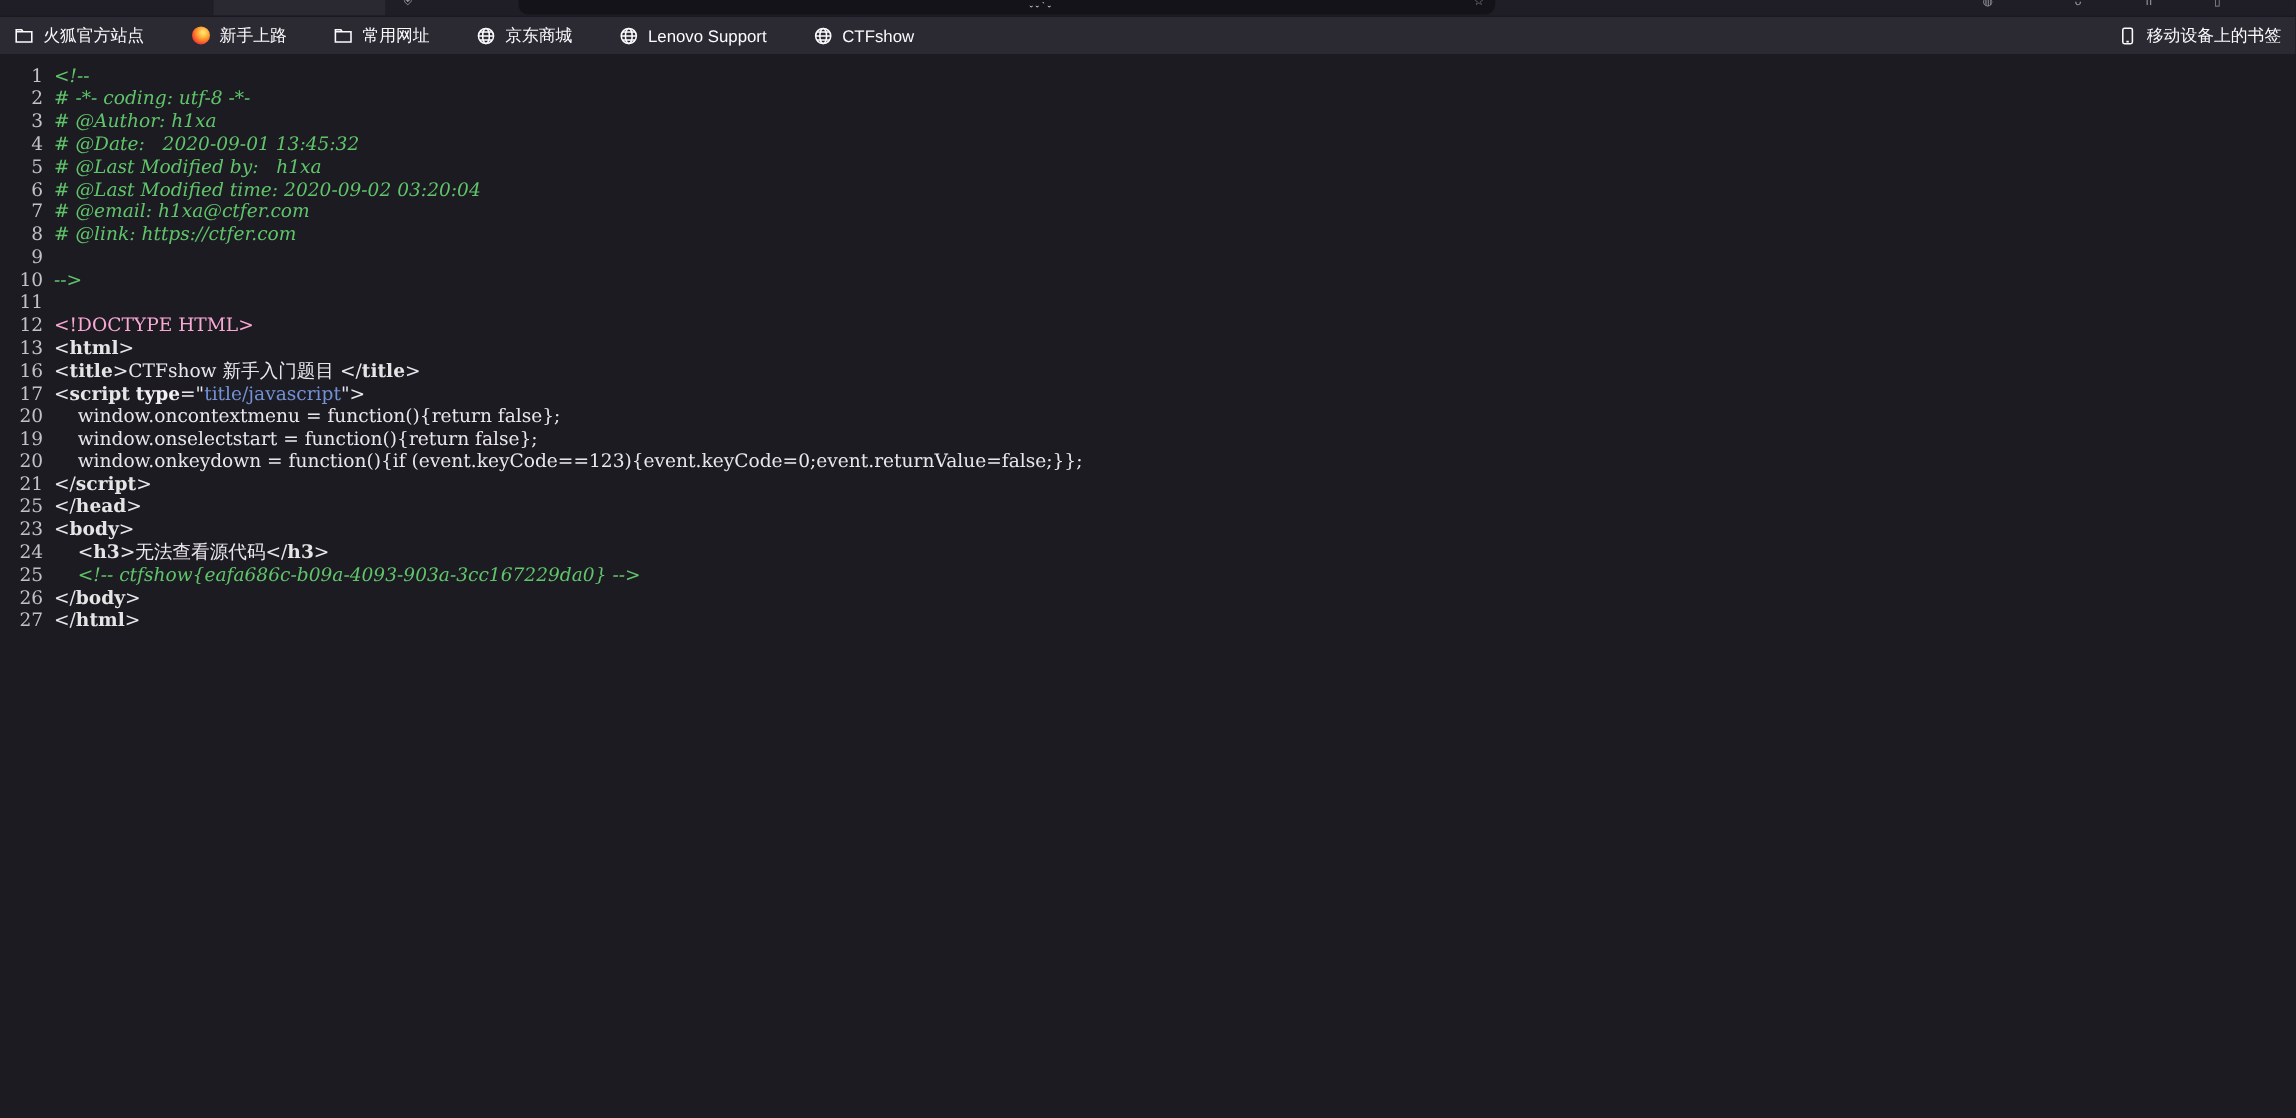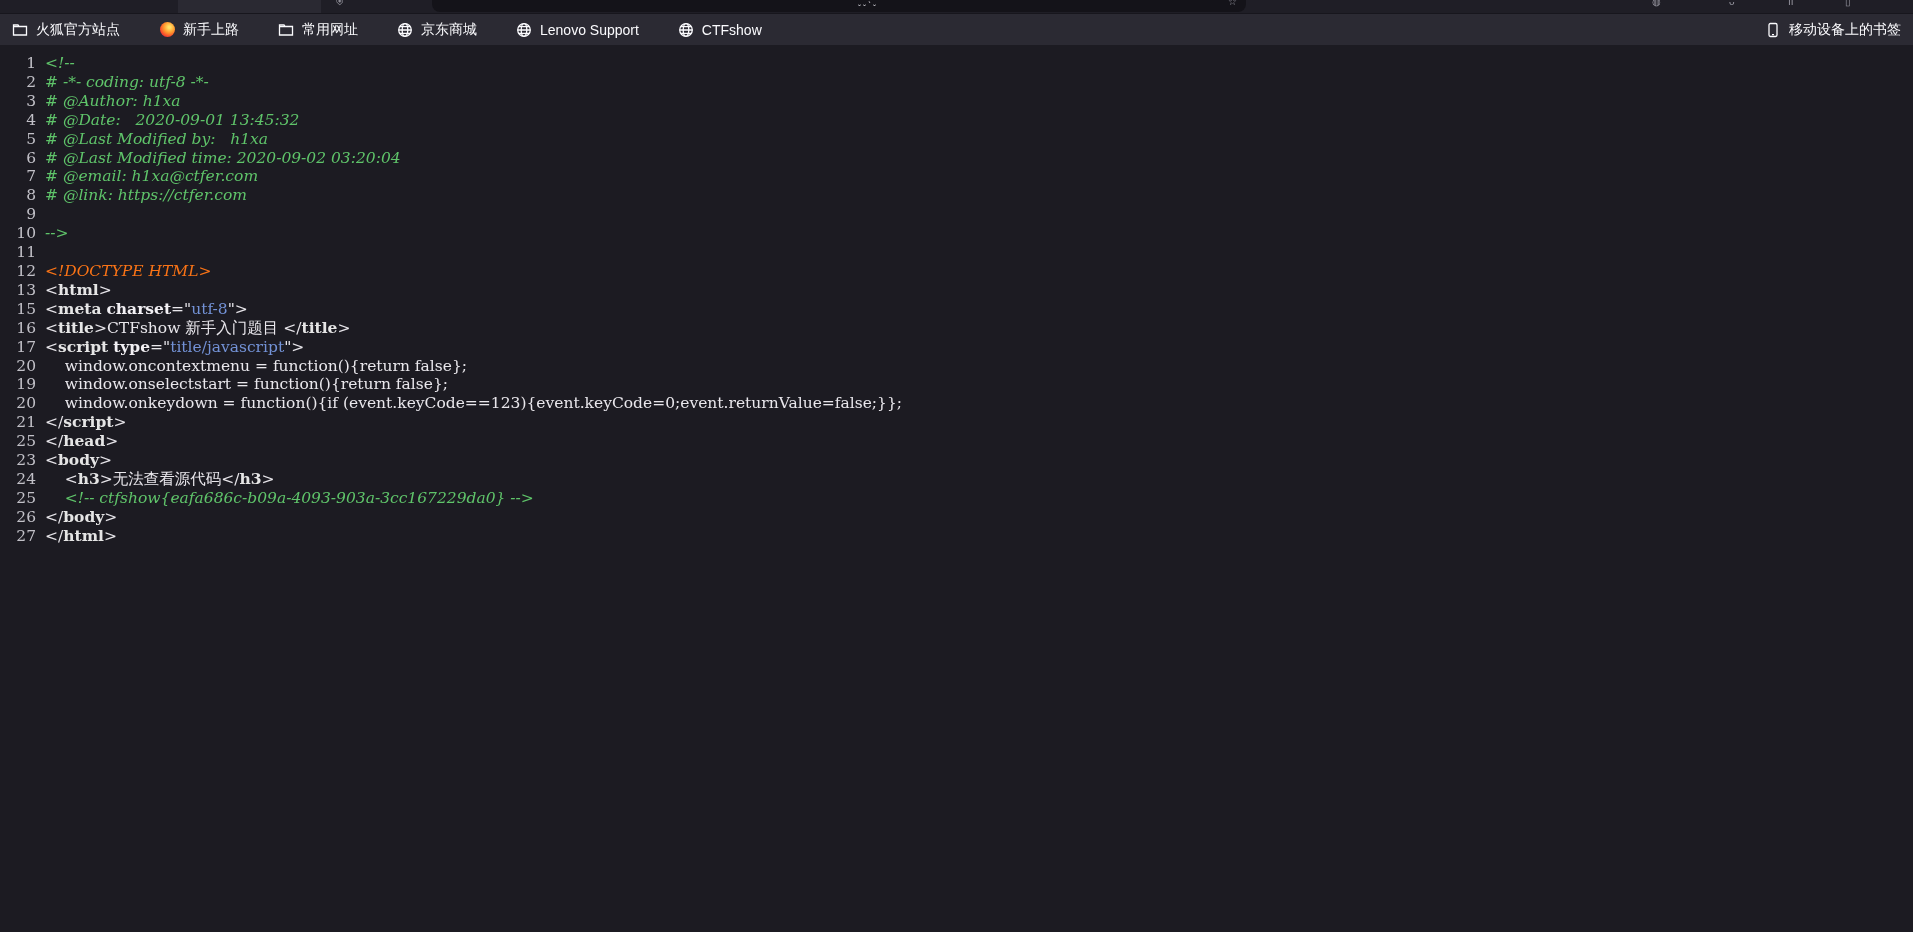--- a/index.html
+++ b/index.html
@@ -47,21 +47,21 @@
     font-size:15.5px; color:#e9e7ec;
   }
   .srcline { display:flex; line-height:18.9px; }
   .ln {
     flex:none; width:36px; text-align:right; padding-right:9px;
     color:#c2c1c8; font-style:normal; user-select:none;
   }
   .lc { white-space:pre; }
   .tok-cm  { color:#5fc46a; font-style:italic; }
   .tok-pl  { color:#e9e7ec; }
-  .tok-pli { color:#f97316; font-style:italic; }
+  .tok-pli { color:#f9a8d4; }
   .tok-tag { color:#e5e5e5; font-weight:bold; }
   .tok-attr{ color:#f2f0f4; font-weight:bold; }
   .tok-val { color:#7392d6; }
 
   svg.outline { stroke:#fbfbfe; fill:none; stroke-width:1.3; }
 </style>
 </head>
 <body>
 
 <div class="topbar">
@@ -190,24 +190,20 @@
     </div>
     <div class="srcline">
       <span class="ln">12</span>
       <span class="lc"><span class="tok-pli">&lt;!DOCTYPE HTML&gt;</span></span>
     </div>
     <div class="srcline">
       <span class="ln">13</span>
       <span class="lc"><span class="tok-pl">&lt;</span><span class="tok-tag">html</span><span class="tok-pl">&gt;</span></span>
     </div>
     <div class="srcline">
-      <span class="ln">15</span>
-      <span class="lc"><span class="tok-pl">&lt;</span><span class="tok-tag">meta</span><span class="tok-pl"> </span><span class="tok-attr">charset</span><span class="tok-pl">="</span><span class="tok-val">utf-8</span><span class="tok-pl">"&gt;</span></span>
-    </div>
-    <div class="srcline">
       <span class="ln">16</span>
       <span class="lc"><span class="tok-pl">&lt;</span><span class="tok-tag">title</span><span class="tok-pl">&gt;CTFshow 新手入门题目 &lt;/</span><span class="tok-tag">title</span><span class="tok-pl">&gt;</span></span>
     </div>
     <div class="srcline">
       <span class="ln">17</span>
       <span class="lc"><span class="tok-pl">&lt;</span><span class="tok-tag">script</span><span class="tok-pl"> </span><span class="tok-attr">type</span><span class="tok-pl">="</span><span class="tok-val">title/javascript</span><span class="tok-pl">"&gt;</span></span>
     </div>
     <div class="srcline">
       <span class="ln">20</span>
       <span class="lc"><span class="tok-pl">    window.oncontextmenu = function(){return false};</span></span>

